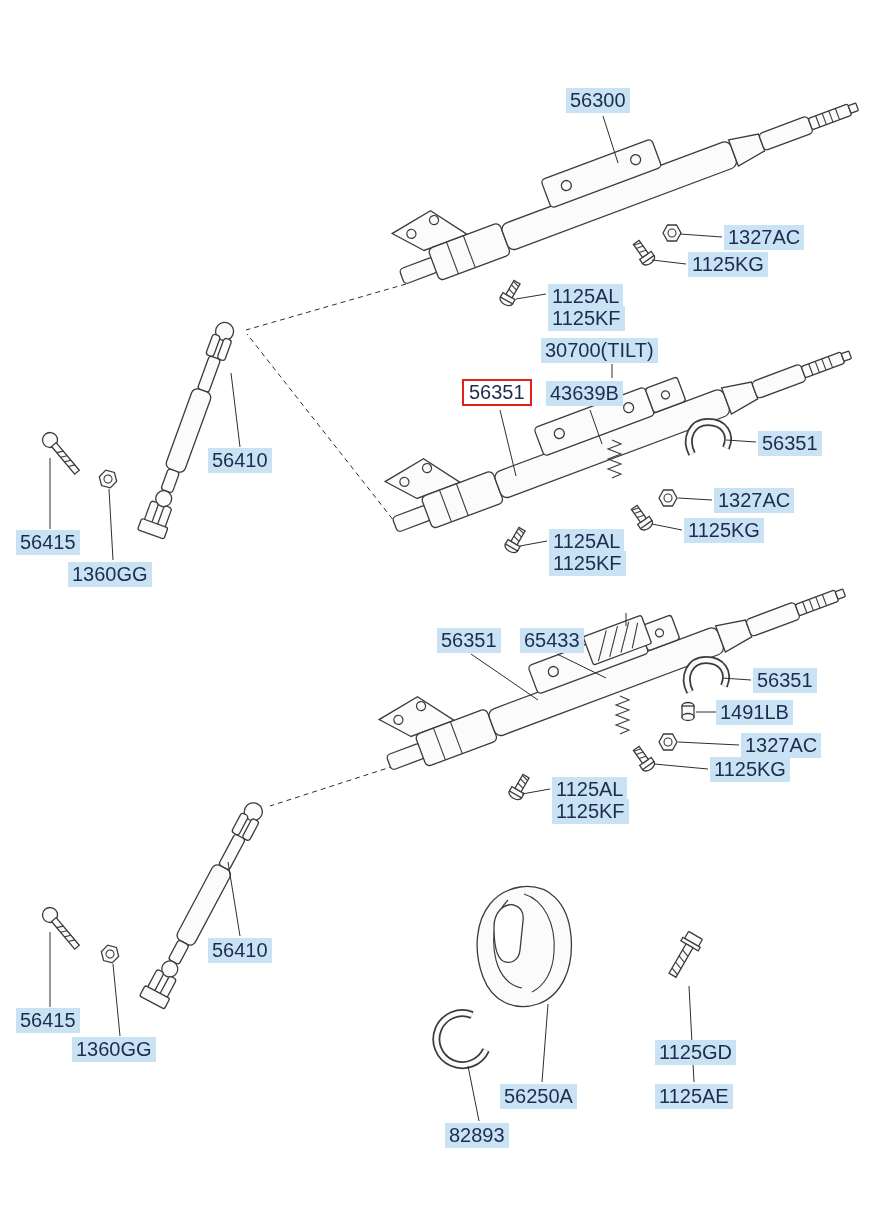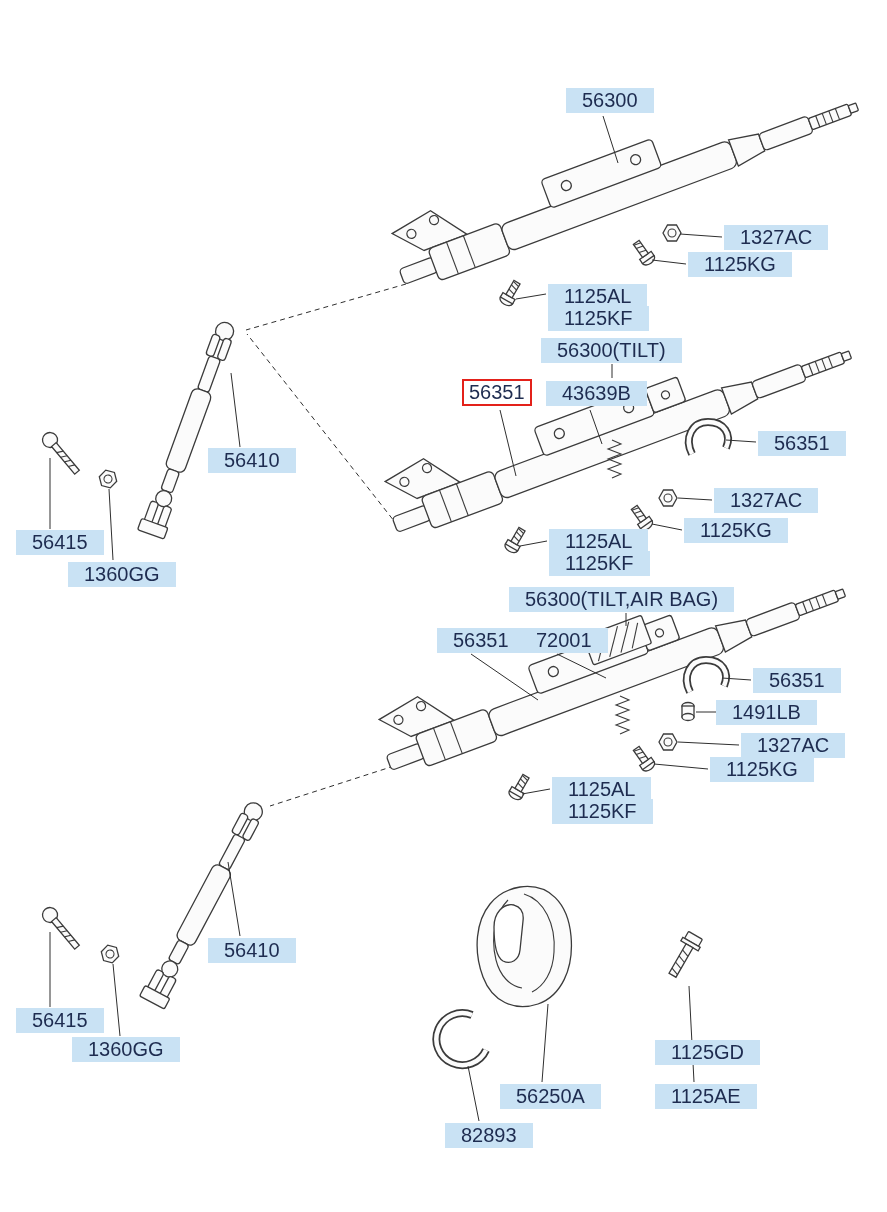--- a/index.html
+++ b/index.html
@@ -7,21 +7,21 @@
          font-family:"Liberation Sans", sans-serif;}
   svg{position:absolute;left:0;top:0;}
   .part{fill:#fbfbfb;stroke:#3b3b3b;stroke-width:1.3;}
   .part2{fill:#ffffff;stroke:#3b3b3b;stroke-width:1.3;}
   .ln{stroke:#3b3b3b;stroke-width:1.1;fill:none;}
   .leader{stroke:#2f2f2f;stroke-width:1;}
   .dash{stroke:#2f2f2f;stroke-width:1;stroke-dasharray:5 4;}
   .band{fill:none;stroke:#3b3b3b;stroke-width:8;}
   .band-in{fill:none;stroke:#fcfcfc;stroke-width:4.5;}
   .plabel{position:absolute;background:#c9e2f4;color:#1e2c50;font-size:20px;line-height:23px;
-          padding:1px 16px;white-space:nowrap;text-align:center;}
+          padding:1px 4px;white-space:nowrap;text-align:center;}
   .plabel.hl{background:#ffffff;border:2px solid #e3211a;padding:0 5px;}
 </style>
 </head>
 <body>
 
 <div class="stage">
 
 <svg width="887" height="1212" viewBox="0 0 887 1212">
   <defs>
     <g id="column">
@@ -241,34 +241,33 @@
     <line x1="694" y1="1082" x2="689" y2="986" class="leader"></line>
     <line x1="479" y1="1121" x2="468" y2="1066" class="leader"></line>
   </g>
 </svg>
 
 <div class="plabel" style="left:566px;top:88px">56300</div>
 <div class="plabel" style="left:724px;top:225px">1327AC</div>
 <div class="plabel" style="left:688px;top:252px">1125KG</div>
 <div class="plabel" style="left:548px;top:284px">1125AL</div>
 <div class="plabel" style="left:548px;top:306px">1125KF</div>
-<div class="plabel" style="left:541px;top:338px">56300(TILT)</div>
+<div class="plabel" style="left:541px;top:338px">30700(TILT)</div>
 <div class="plabel hl" style="left:462px;top:379px">56351</div>
 <div class="plabel" style="left:546px;top:381px">43639B</div>
 <div class="plabel" style="left:758px;top:431px">56351</div>
 <div class="plabel" style="left:208px;top:448px">56410</div>
 <div class="plabel" style="left:714px;top:488px">1327AC</div>
 <div class="plabel" style="left:684px;top:518px">1125KG</div>
 <div class="plabel" style="left:16px;top:530px">56415</div>
 <div class="plabel" style="left:549px;top:529px">1125AL</div>
 <div class="plabel" style="left:549px;top:551px">1125KF</div>
 <div class="plabel" style="left:68px;top:562px">1360GG</div>
-<div class="plabel" style="left:509px;top:587px">56300(TILT,AIR BAG)</div>
 <div class="plabel" style="left:437px;top:628px">56351</div>
-<div class="plabel" style="left:520px;top:628px">72001</div>
+<div class="plabel" style="left:520px;top:628px">65433</div>
 <div class="plabel" style="left:753px;top:668px">56351</div>
 <div class="plabel" style="left:716px;top:700px">1491LB</div>
 <div class="plabel" style="left:741px;top:733px">1327AC</div>
 <div class="plabel" style="left:710px;top:757px">1125KG</div>
 <div class="plabel" style="left:552px;top:777px">1125AL</div>
 <div class="plabel" style="left:552px;top:799px">1125KF</div>
 <div class="plabel" style="left:208px;top:938px">56410</div>
 <div class="plabel" style="left:16px;top:1008px">56415</div>
 <div class="plabel" style="left:72px;top:1037px">1360GG</div>
 <div class="plabel" style="left:500px;top:1084px">56250A</div>

